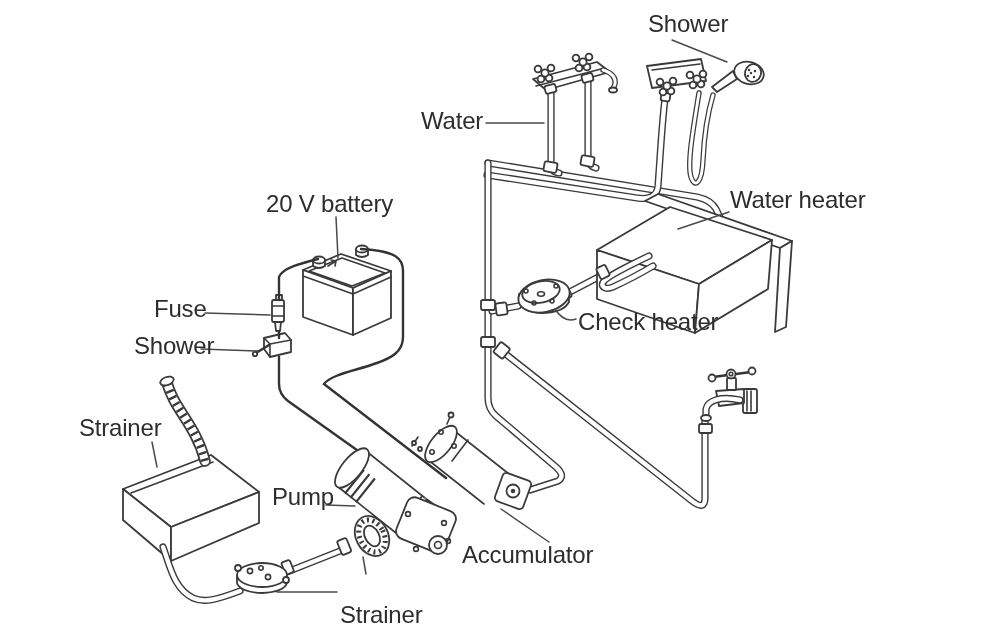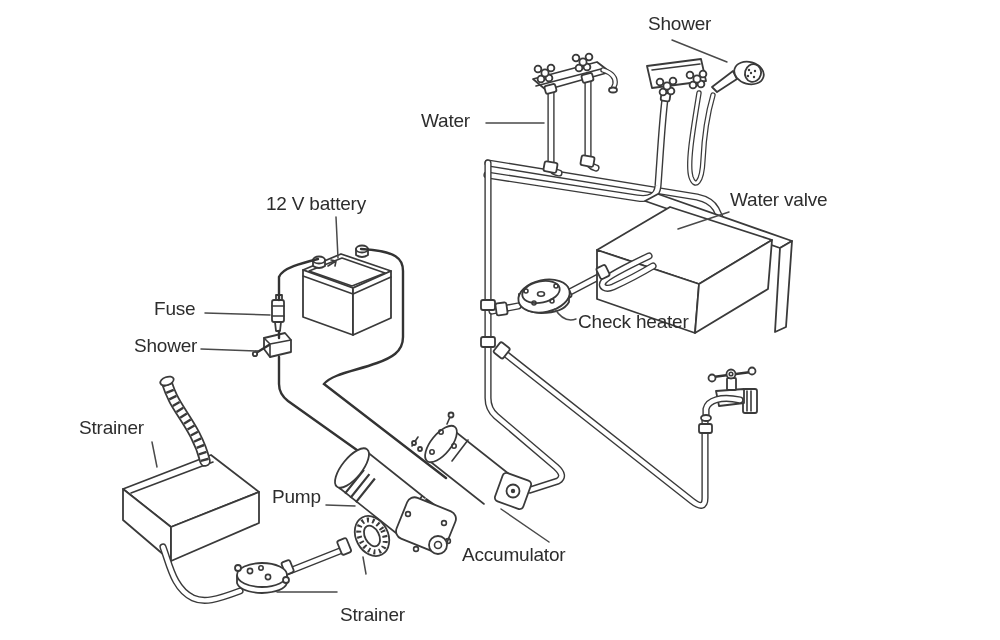--- a/index.html
+++ b/index.html
@@ -1,19 +1,19 @@
 <!DOCTYPE html>
 <html><head>
 <meta charset="utf-8">
 <style>
   html,body{margin:0;padding:0;background:#fff;}
   .stage{position:relative;width:1000px;height:640px;background:#ffffff;overflow:hidden;
          font-family:"Liberation Sans",sans-serif;}
   .stage svg{position:absolute;left:0;top:0;}
-  .lbl{position:absolute;font-size:19px;line-height:22px;color:#2d2d2d;
+  .lbl{position:absolute;font-size:24px;line-height:22px;color:#2d2d2d;
        letter-spacing:-0.2px;white-space:nowrap;}
   
   .po{fill:none;stroke:#3a3a3a;stroke-width:7.2;stroke-linecap:round;stroke-linejoin:round}
   .pf{fill:none;stroke:#ffffff;stroke-width:4.4;stroke-linecap:round;stroke-linejoin:round}
   .po2{fill:none;stroke:#3a3a3a;stroke-width:5.4;stroke-linecap:round;stroke-linejoin:round}
   .pf2{fill:none;stroke:#ffffff;stroke-width:2.9;stroke-linecap:round;stroke-linejoin:round}
   .sh{fill:#ffffff;stroke:#3a3a3a;stroke-width:1.8;stroke-linejoin:round}
   .ln{fill:none;stroke:#3a3a3a;stroke-width:1.6;stroke-linecap:round;stroke-linejoin:round}
   .wire{fill:none;stroke:#333333;stroke-width:2.4;stroke-linecap:round}
   .leader{fill:none;stroke:#4a4a4a;stroke-width:1.5;stroke-linecap:round}
@@ -304,22 +304,22 @@
   <path class="leader" d="M 201 349 L 258 351"></path>
   <path class="leader" d="M 152 442 L 157 467"></path>
   <path class="leader" d="M 326 505 L 355 506"></path>
   <path class="leader" d="M 549 542 L 501 509"></path>
   <path class="leader" d="M 337 592 L 277 592"></path>
   <path class="leader" d="M 366 574 L 363 557"></path>
 </svg>
 
   <div class="lbl" style="left:648px;top:13px">Shower</div>
   <div class="lbl" style="left:421px;top:110px">Water</div>
-  <div class="lbl" style="left:730px;top:189px">Water valve</div>
+  <div class="lbl" style="left:730px;top:189px">Water heater</div>
   <div class="lbl" style="left:578px;top:311px">Check heater</div>
-  <div class="lbl" style="left:266px;top:193px">12 V battery</div>
+  <div class="lbl" style="left:266px;top:193px">20 V battery</div>
   <div class="lbl" style="left:154px;top:298px">Fuse</div>
   <div class="lbl" style="left:134px;top:335px">Shower</div>
   <div class="lbl" style="left:79px;top:417px">Strainer</div>
   <div class="lbl" style="left:272px;top:486px">Pump</div>
   <div class="lbl" style="left:462px;top:544px">Accumulator</div>
   <div class="lbl" style="left:340px;top:604px">Strainer</div>
 </div>
 
 </body></html>

